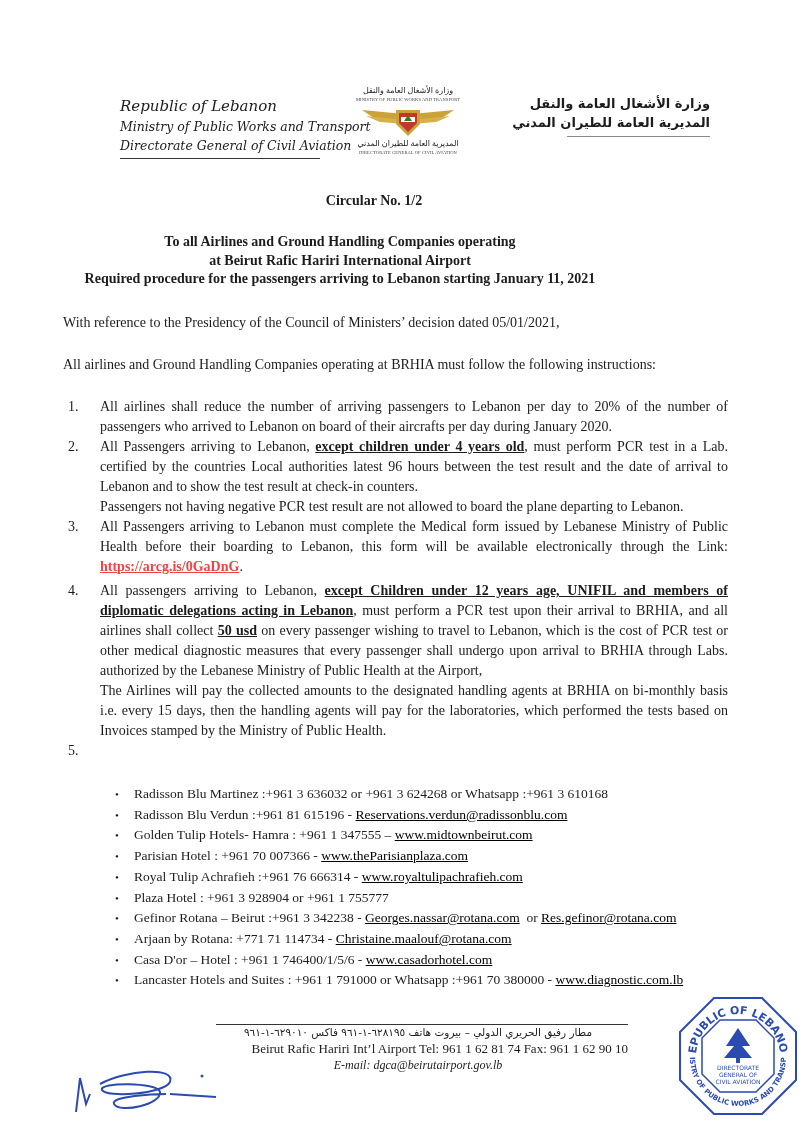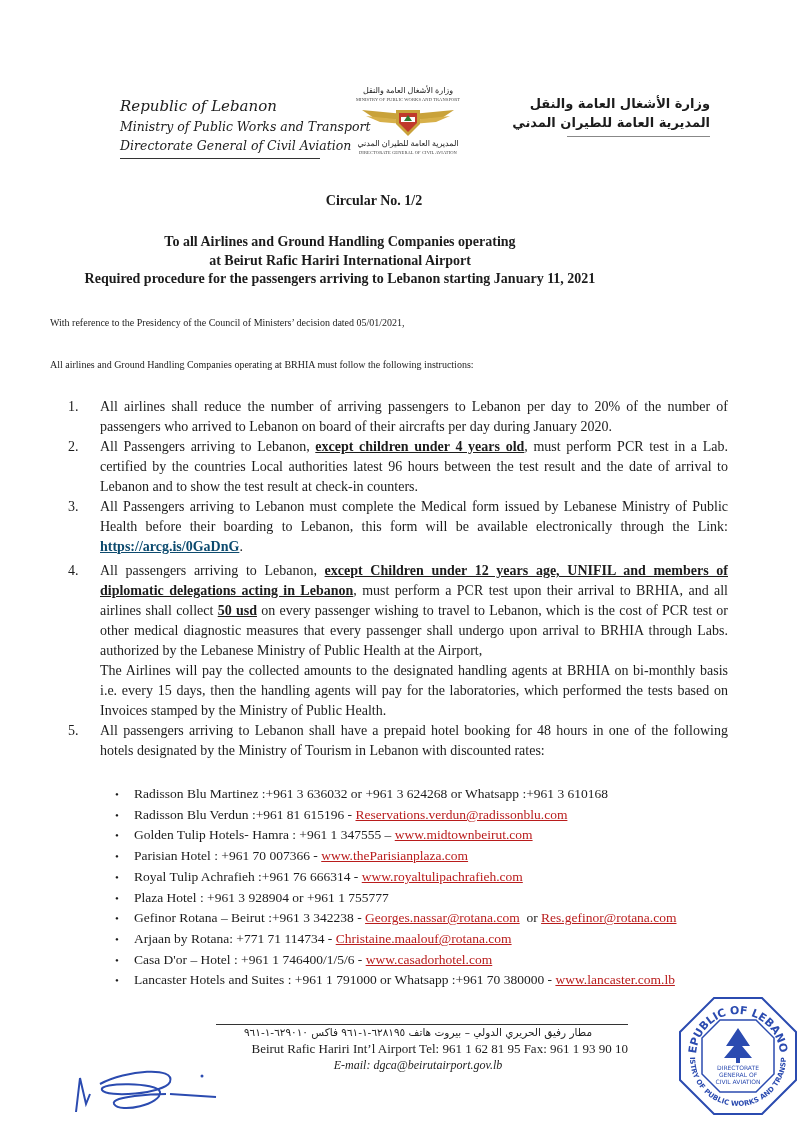--- a/index.html
+++ b/index.html
@@ -19,34 +19,34 @@
 
   .lh-right { position: absolute; right: 98px; top: 94px; text-align: right; direction: rtl; font-family: "DejaVu Sans", sans-serif; font-weight: bold; }
   .lh-right .r1 { font-size: 13px; line-height: 20px; }
   .lh-right .r2, .lh-right .r3 { font-size: 13px; line-height: 19px; }
   .lh-right .rule { width: 143px; border-bottom: 1px solid #888; margin-top: 4px; margin-left: auto; margin-right: 0; }
 
   
   .circ { position: absolute; top: 193px; left: 0; width: 748px; text-align: center; font-weight: bold; font-size: 14px; }
   .titles { position: absolute; top: 233px; left: 0; width: 680px; text-align: center; font-weight: bold; font-size: 14px; line-height: 18.5px; }
 
-  .para { position: absolute; left: 50px; font-size: 10px; line-height: 18px; }
+  .para { position: absolute; left: 63px; font-size: 14px; line-height: 18px; }
   .p1 { top: 314px; }
   .p2 { top: 356px; text-align: right; }
 
   ol.items { position: absolute; left: 68px; top: 397px; width: 660px; list-style: none; font-size: 14px; line-height: 20px; }
   ol.items > li { position: relative; padding-left: 32px; text-align: justify; }
   ol.items > li .num { position: absolute; left: 0; top: 0; }
   .bu { font-weight: bold; text-decoration: underline; }
-  .link-bold { font-weight: bold; text-decoration: underline; color: #0c4a6e; }
+  .link-bold { font-weight: bold; text-decoration: underline; color: #ef4444; }
 
   ul.hotels { position: absolute; left: 112px; top: 784px; list-style: none; font-size: 13.5px; line-height: 20.7px; }
   ul.hotels li { position: relative; padding-left: 22px; white-space: nowrap; }
   ul.hotels li .bullet { position: absolute; left: 3px; top: 0; font-size: 11px; }
-  .hlink { color: #b91c1c; text-decoration: underline; }
+  .hlink { color: #000000; text-decoration: underline; }
 
   
   .foot { position: absolute; left: 208px; top: 1024px; width: 420px; text-align: center; }
   .foot .rule { border-top: 1px solid #333; width: 412px; margin-left: auto; }
   .foot .ar { font-family: "DejaVu Sans", sans-serif; font-size: 10.5px; line-height: 15px; direction: rtl; }
   .foot .en { font-family: "Liberation Serif", serif; font-size: 13px; line-height: 17px; text-align: right; }
   .foot .em { font-family: "Liberation Serif", serif; font-size: 12px; line-height: 17px; font-style: italic; }
 
   .sig { position: absolute; left: 66px; top: 1064px; }
   .stamp { position: absolute; left: 676px; top: 994px; }
@@ -97,53 +97,53 @@
 <div class="para p2">All airlines and Ground Handling Companies operating at BRHIA must follow the following instructions:</div>
 
 <ol class="items">
   <li>
     <span class="num">1.</span>
     <span>All airlines shall reduce the number of arriving passengers to Lebanon per day to 20% of the number of passengers who arrived to Lebanon on board of their aircrafts per day during January 2020.</span>
   </li>
   <li>
     <span class="num">2.</span>
     <span>All Passengers arriving to Lebanon, </span><span class="bu">except children under 4 years old</span><span>, must perform PCR test in a Lab. certified by the countries Local authorities latest 96 hours between the test result and the date of arrival to Lebanon and to show the test result at check-in counters.</span>
+    <div style="text-align:left">Passengers not having negative PCR test result are not allowed to board the plane departing to Lebanon.</div>
   </li>
   <li>
     <span class="num">3.</span>
     <span>All Passengers arriving to Lebanon must complete the Medical form issued by Lebanese Ministry of Public Health before their boarding to Lebanon, this form will be available electronically through the Link: </span><span class="link-bold">https://arcg.is/0GaDnG</span><span>.</span>
   </li>
   <li style="margin-top:4px">
     <span class="num">4.</span>
     <span>All passengers arriving to Lebanon, </span><span class="bu">except Children under 12 years age, UNIFIL and members of diplomatic delegations acting in Lebanon</span><span>, must perform a PCR test upon their arrival to BRHIA, and all airlines shall collect </span><span class="bu">50 usd</span><span> on every passenger wishing to travel to Lebanon, which is the cost of  PCR test or other medical diagnostic measures that every passenger shall undergo upon arrival to BRHIA through Labs. authorized by the Lebanese Ministry of Public Health at the Airport,</span>
     <div>The Airlines will pay the collected amounts to the designated handling agents at BRHIA on bi-monthly basis i.e. every 15 days, then the handling agents will pay for the laboratories, which performed the tests based on Invoices stamped by the Ministry of Public Health.</div>
   </li>
   <li>
     <span class="num">5.</span>
-    <span>All passengers arriving to Lebanon shall have a prepaid hotel booking for 48 hours in one of the following hotels designated by the Ministry of Tourism in Lebanon with discounted rates:</span>
   </li>
 </ol>
 
 <ul class="hotels">
   <li><span class="bullet">•</span><span>Radisson Blu Martinez :+961 3 636032 or +961 3 624268 or Whatsapp :+961 3 610168</span></li>
   <li><span class="bullet">•</span><span>Radisson Blu Verdun :+961 81 615196  -  </span><span class="hlink">Reservations.verdun@radissonblu.com</span></li>
   <li><span class="bullet">•</span><span>Golden Tulip Hotels- Hamra : +961 1 347555 – </span><span class="hlink">www.midtownbeirut.com</span></li>
   <li><span class="bullet">•</span><span>Parisian Hotel :  +961 70 007366  -  </span><span class="hlink">www.theParisianplaza.com</span></li>
   <li><span class="bullet">•</span><span>Royal Tulip Achrafieh :+961 76 666314 -  </span><span class="hlink">www.royaltulipachrafieh.com</span></li>
   <li><span class="bullet">•</span><span>Plaza Hotel : +961 3 928904 or +961 1 755777</span></li>
   <li><span class="bullet">•</span><span>Gefinor Rotana – Beirut :+961 3 342238  -  </span><span class="hlink">Georges.nassar@rotana.com</span><span style="white-space:pre">  or </span><span class="hlink">Res.gefinor@rotana.com</span></li>
   <li><span class="bullet">•</span><span>Arjaan by Rotana: +771 71 114734 -  </span><span class="hlink">Christaine.maalouf@rotana.com</span></li>
   <li><span class="bullet">•</span><span>Casa D'or – Hotel : +961 1 746400/1/5/6  -  </span><span class="hlink">www.casadorhotel.com</span></li>
-  <li><span class="bullet">•</span><span>Lancaster Hotels and Suites : +961 1 791000 or Whatsapp :+961 70 380000 -  </span><span class="hlink">www.lancaster.com.lb</span></li>
+  <li><span class="bullet">•</span><span>Lancaster Hotels and Suites : +961 1 791000 or Whatsapp :+961 70 380000 -  </span><span class="hlink">www.diagnostic.com.lb</span></li>
 </ul>
 
 <div class="foot">
   <div class="rule"></div>
   <div class="ar">مطار رفيق الحريري الدولي – بيروت   هاتف ٦٢٨١٩٥-١-٩٦١   فاكس ٦٢٩٠١٠-١-٩٦١</div>
-  <div class="en">Beirut Rafic Hariri Int’l Airport Tel: 961 1 62 81 95 Fax: 961 1 93 90 10</div>
+  <div class="en">Beirut Rafic Hariri Int’l Airport Tel: 961 1 62 81 74 Fax: 961 1 62 90 10</div>
   <div class="em">E-mail: dgca@beirutairport.gov.lb</div>
 </div>
 
 <span class="sig">
   <svg width="160" height="60" viewBox="0 0 160 60">
     <path d="M10 48 L14 14 L20 40 L24 30" fill="none" stroke="#2b4bb0" stroke-width="2"></path>
     <path d="M34 20 C60 6, 110 2, 104 18 C98 30, 40 34, 36 26 C32 18, 92 18, 94 28 C96 40, 54 50, 48 40 C44 32, 90 30, 100 30" fill="none" stroke="#2b4bb0" stroke-width="2"></path>
     <path d="M104 30 L150 33" fill="none" stroke="#2b4bb0" stroke-width="2"></path>
     <circle cx="136" cy="12" r="1.5" fill="#2b4bb0"></circle>
   </svg>

